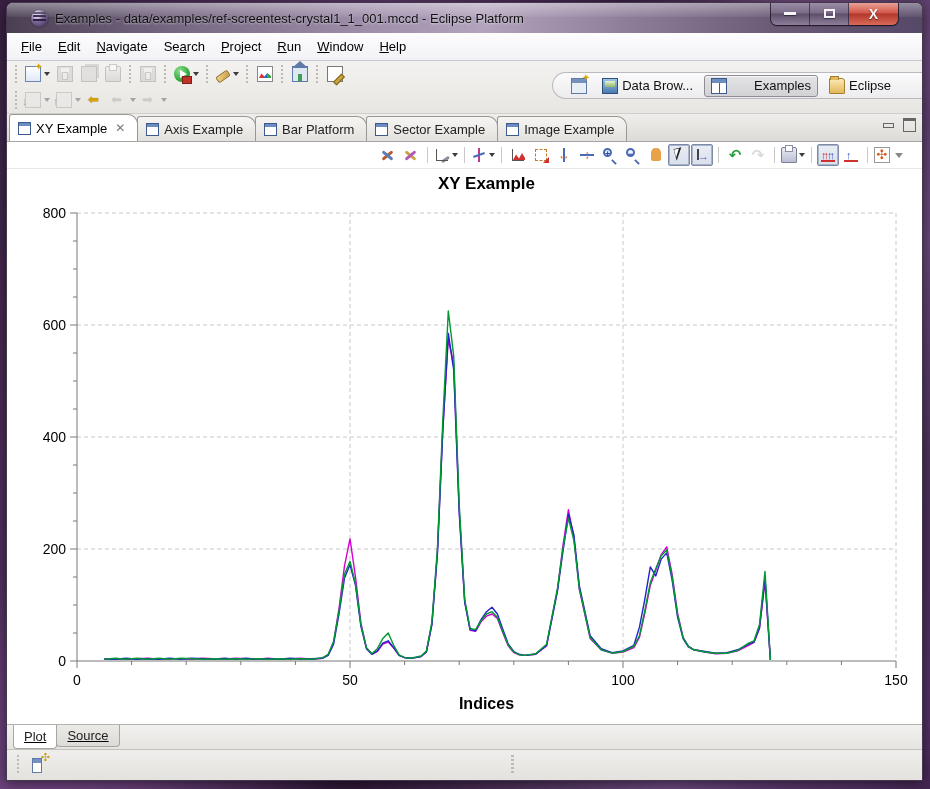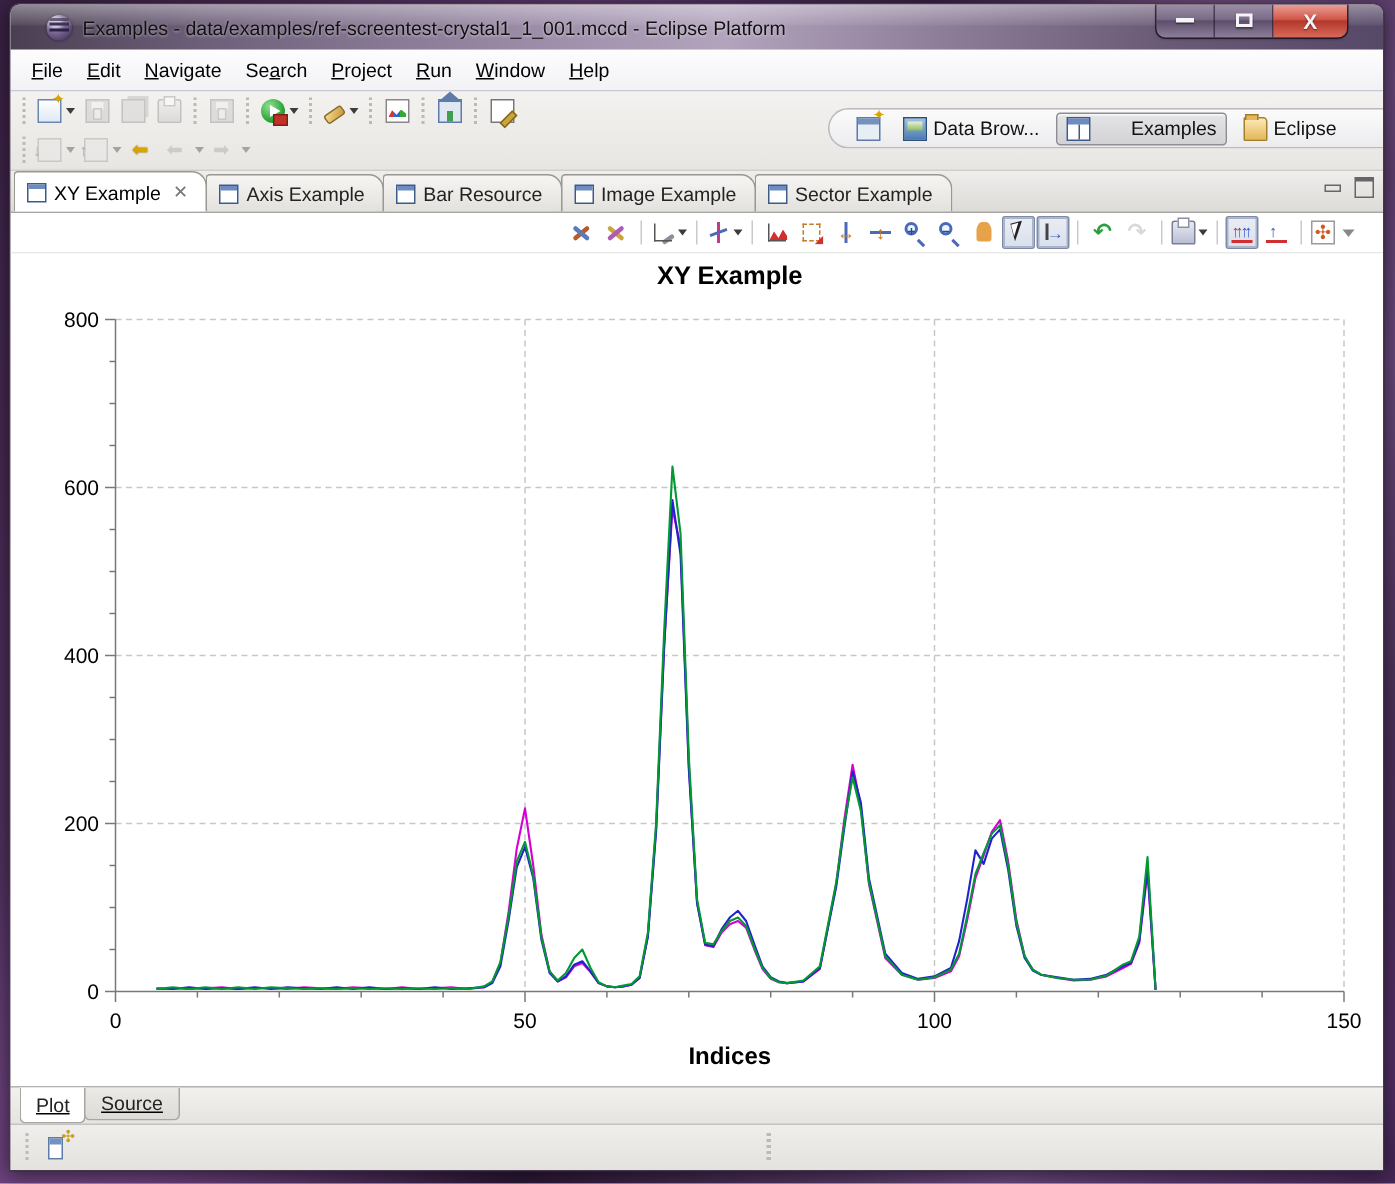--- a/index.html
+++ b/index.html
@@ -279,29 +279,29 @@
         <span data-name="editor-tab-icon"></span>
         <span data-name="tab-label">XY Example</span>
         <span class="close-x" data-name="tab-close-icon">✕</span>
       </div>
       <div class="etab" data-name="tab-axis-example">
         <span data-name="editor-tab-icon"></span>
         <span data-name="tab-label">Axis Example</span>
       </div>
       <div class="etab" data-name="tab-bar-example">
         <span data-name="editor-tab-icon"></span>
-        <span data-name="tab-label">Bar Resource</span>
+        <span data-name="tab-label">Bar Platform</span>
+      </div>
+      <div class="etab" data-name="tab-sector-example">
+        <span data-name="editor-tab-icon"></span>
+        <span data-name="tab-label">Sector Example</span>
       </div>
       <div class="etab" data-name="tab-image-example">
         <span data-name="editor-tab-icon"></span>
         <span data-name="tab-label">Image Example</span>
-      </div>
-      <div class="etab" data-name="tab-sector-example">
-        <span data-name="editor-tab-icon"></span>
-        <span data-name="tab-label">Sector Example</span>
       </div>
       <div class="view-minmax" data-name="view-minmax">
       <span class="vm" data-name="minimize-view-icon"></span>
       <span class="vm" data-name="maximize-view-icon"></span>
     </div>
   </div>
 
   <div class="plotbar" data-name="plot-toolbar" id="plotbar">
       <span class="pbtn" data-name="configure-settings-button">
         <span class="pico" data-name="configure-settings-icon"></span>

